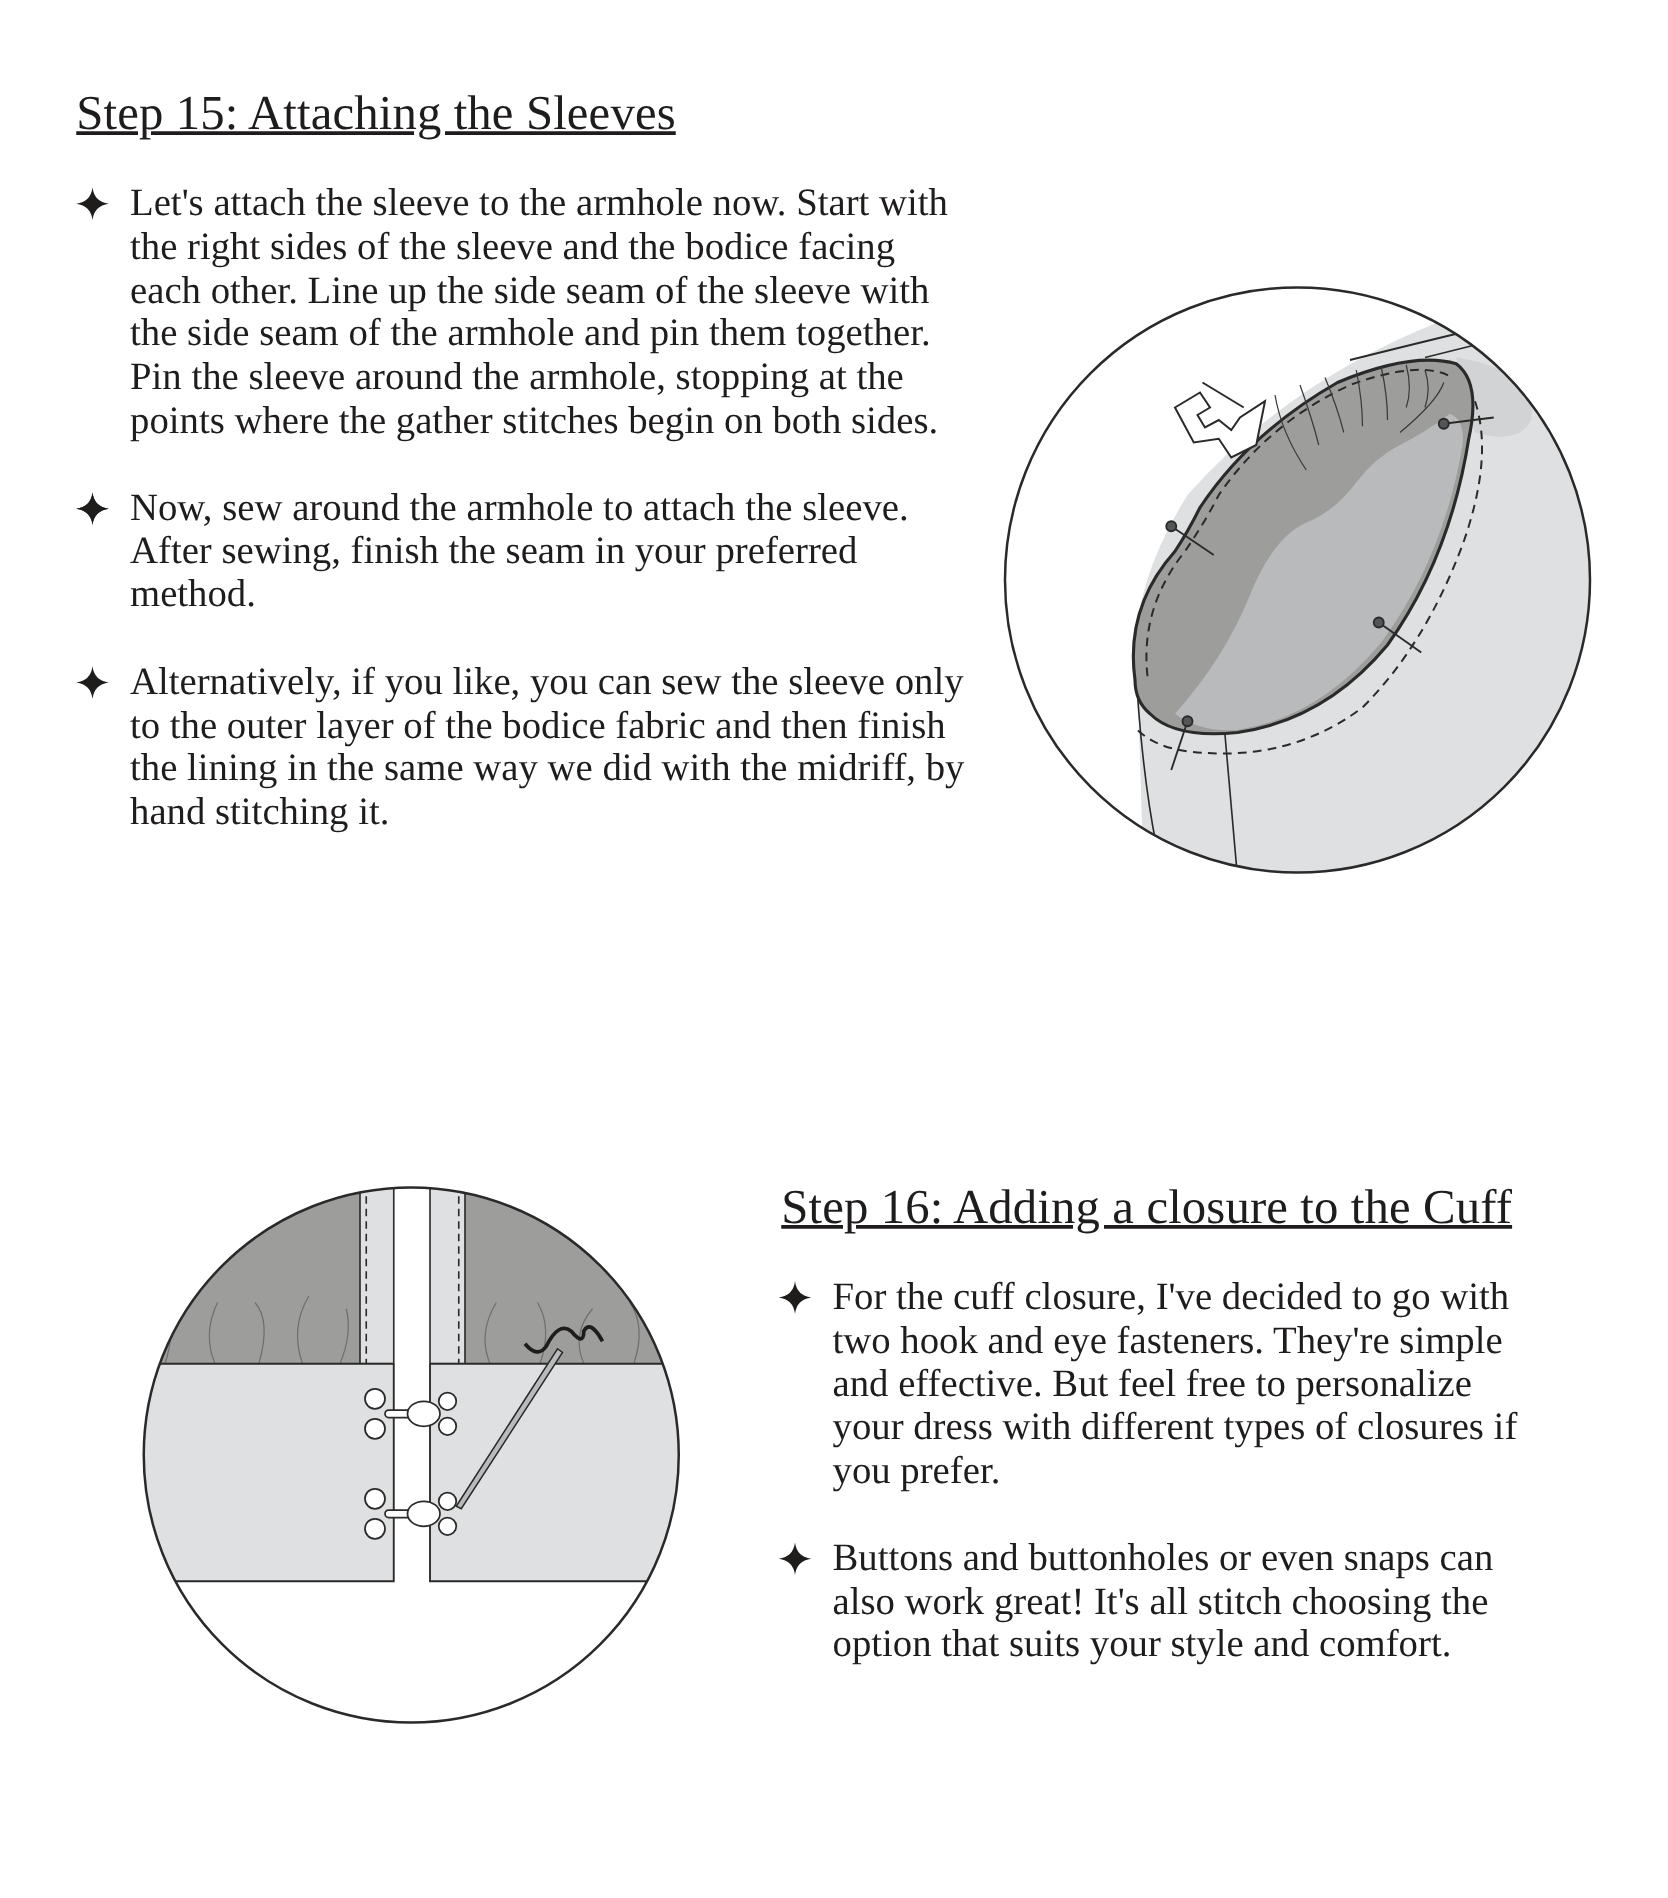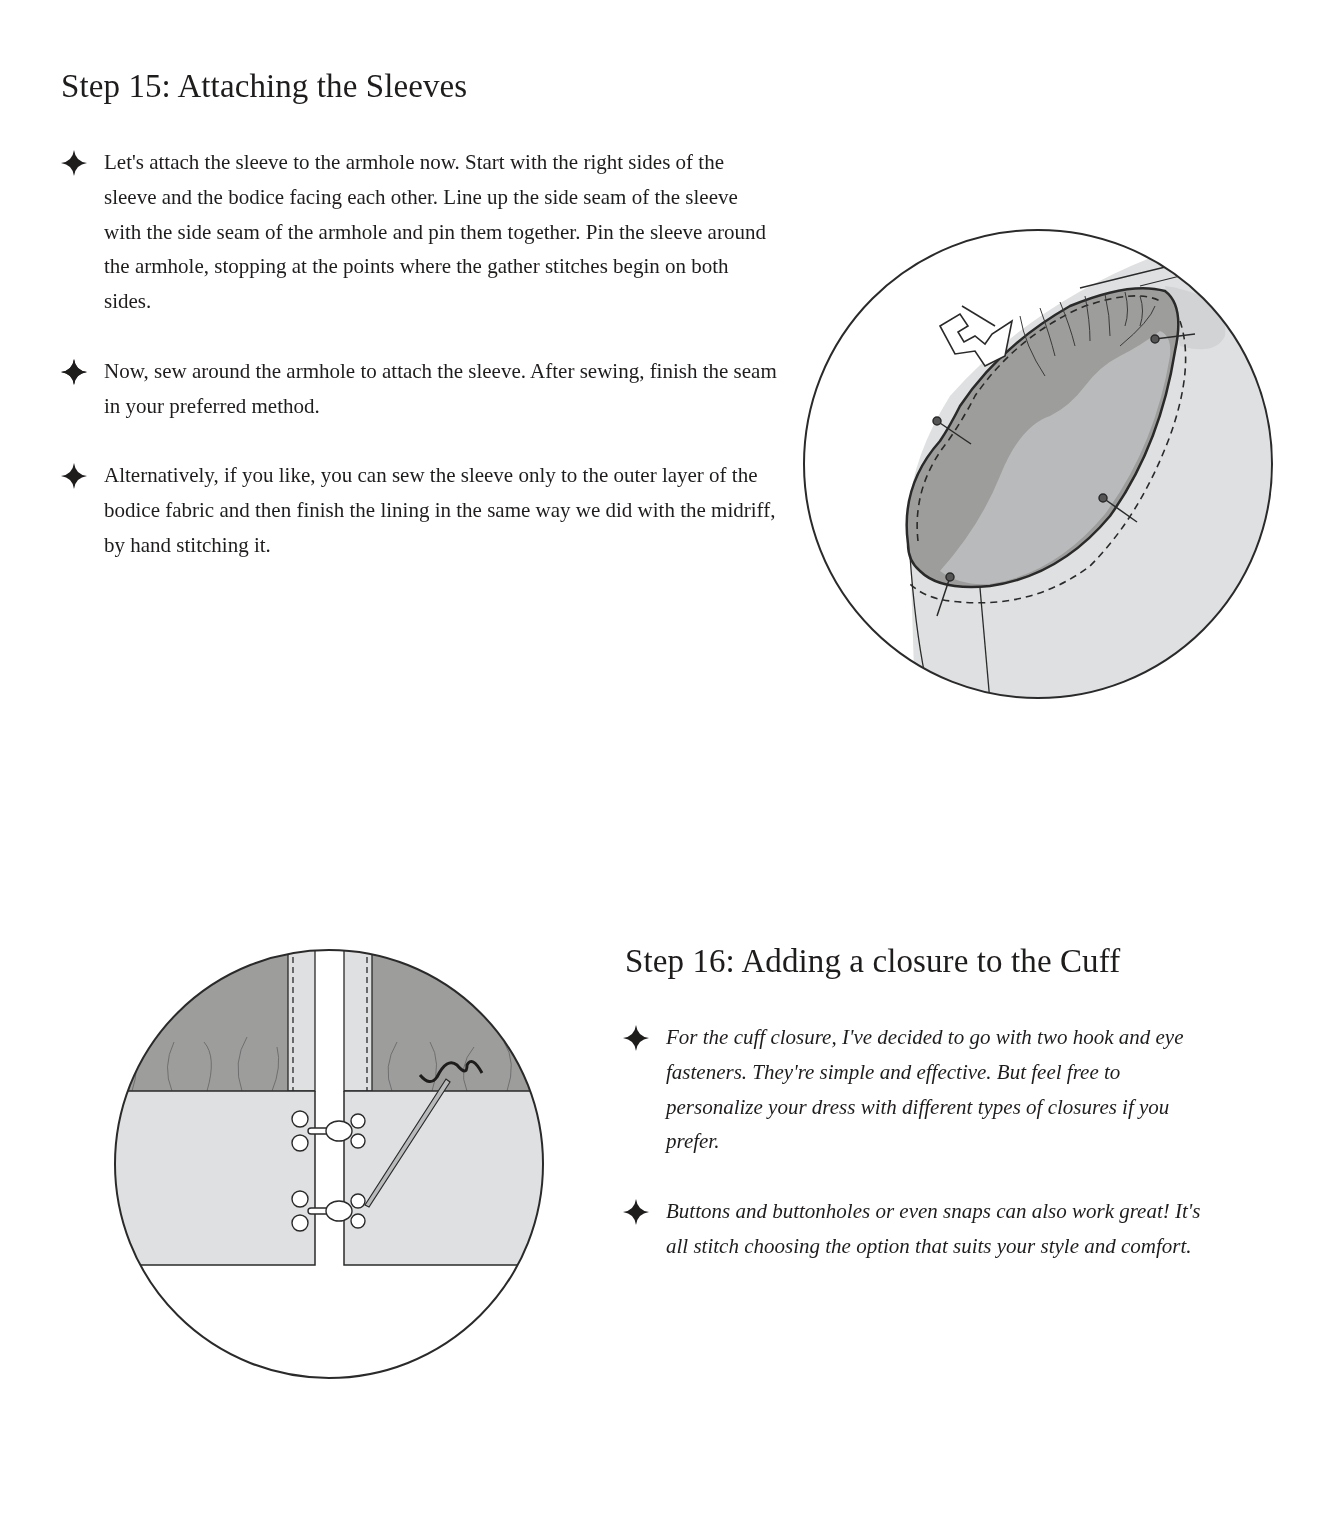--- a/index.html
+++ b/index.html
@@ -1,20 +1,20 @@
 <!DOCTYPE html>
 <html><head>
 <meta charset="utf-8">
 <style>
   html, body { margin:0; padding:0; background:#ffffff; }
   body { width:1334px; height:1518px; position:relative; overflow:hidden;
          font-family:"Liberation Serif", "DejaVu Serif", serif; color:#1f1c1c; }
-  .heading { position:absolute; font-size:33px; font-weight:normal; margin:0; letter-spacing:0.1px; }
+  .heading { position:absolute; font-size:39px; font-weight:normal; margin:0; letter-spacing:0.1px;text-decoration:underline; }
   .bullets { position:absolute; list-style:none; margin:0; padding:0; }
-  .bullet { position:relative; padding-left:44px; font-size:21px; line-height:34.8px; margin-bottom:34.8px; }
+  .bullet { position:relative; padding-left:44px; font-size:31px; line-height:34.8px; margin-bottom:34.8px; }
   .bullet:last-child { margin-bottom:0; }
   .star { position:absolute; left:0; top:4px; width:28px; height:28px; }
   .star svg { display:block; }
   .illus { position:absolute; }
 </style>
 </head>
 <body>
 
 <h2 class="heading" style="left:61px; top:68px;">Step 15: Attaching the Sleeves</h2>
 
@@ -164,21 +164,21 @@
         <path d="M253 258 L334 132 L338 135 L257 260 Z" fill="#b9babb" stroke="#2a2a2a" stroke-width="1.2"></path>
         <path d="M308 128 Q318 140 325 130 Q335 110 345 118 Q355 130 355 118 Q360 108 370 126" stroke="#1f1c1c" stroke-width="3" fill="none"></path>
       </g>
     </g>
     <circle cx="217" cy="217" r="214" fill="none" stroke="#2a2a2a" stroke-width="2"></circle>
   </svg>
 </div>
 
 <h2 class="heading" style="left:625px; top:943px;text-align:right;">Step 16: Adding a closure to the Cuff</h2>
 
-<ul class="bullets" style="left:622px; top:1020px; width:600px;font-style:italic;">
+<ul class="bullets" style="left:622px; top:1020px; width:600px;">
   <li class="bullet">
     <span class="star">
         <svg width="28" height="28" viewBox="0 0 28 28">
           <path d="M14 1 Q15.5 12.5 27 14 Q15.5 15.5 14 27 Q12.5 15.5 1 14 Q12.5 12.5 14 1Z" fill="#1f1c1c"></path>
         </svg>
       </span>
     <span>For the cuff closure, I've decided to go with two hook and eye fasteners. They're simple and effective. But feel free to personalize your dress with different types of closures if you prefer.</span>
   </li>
   <li class="bullet">
     <span class="star">

